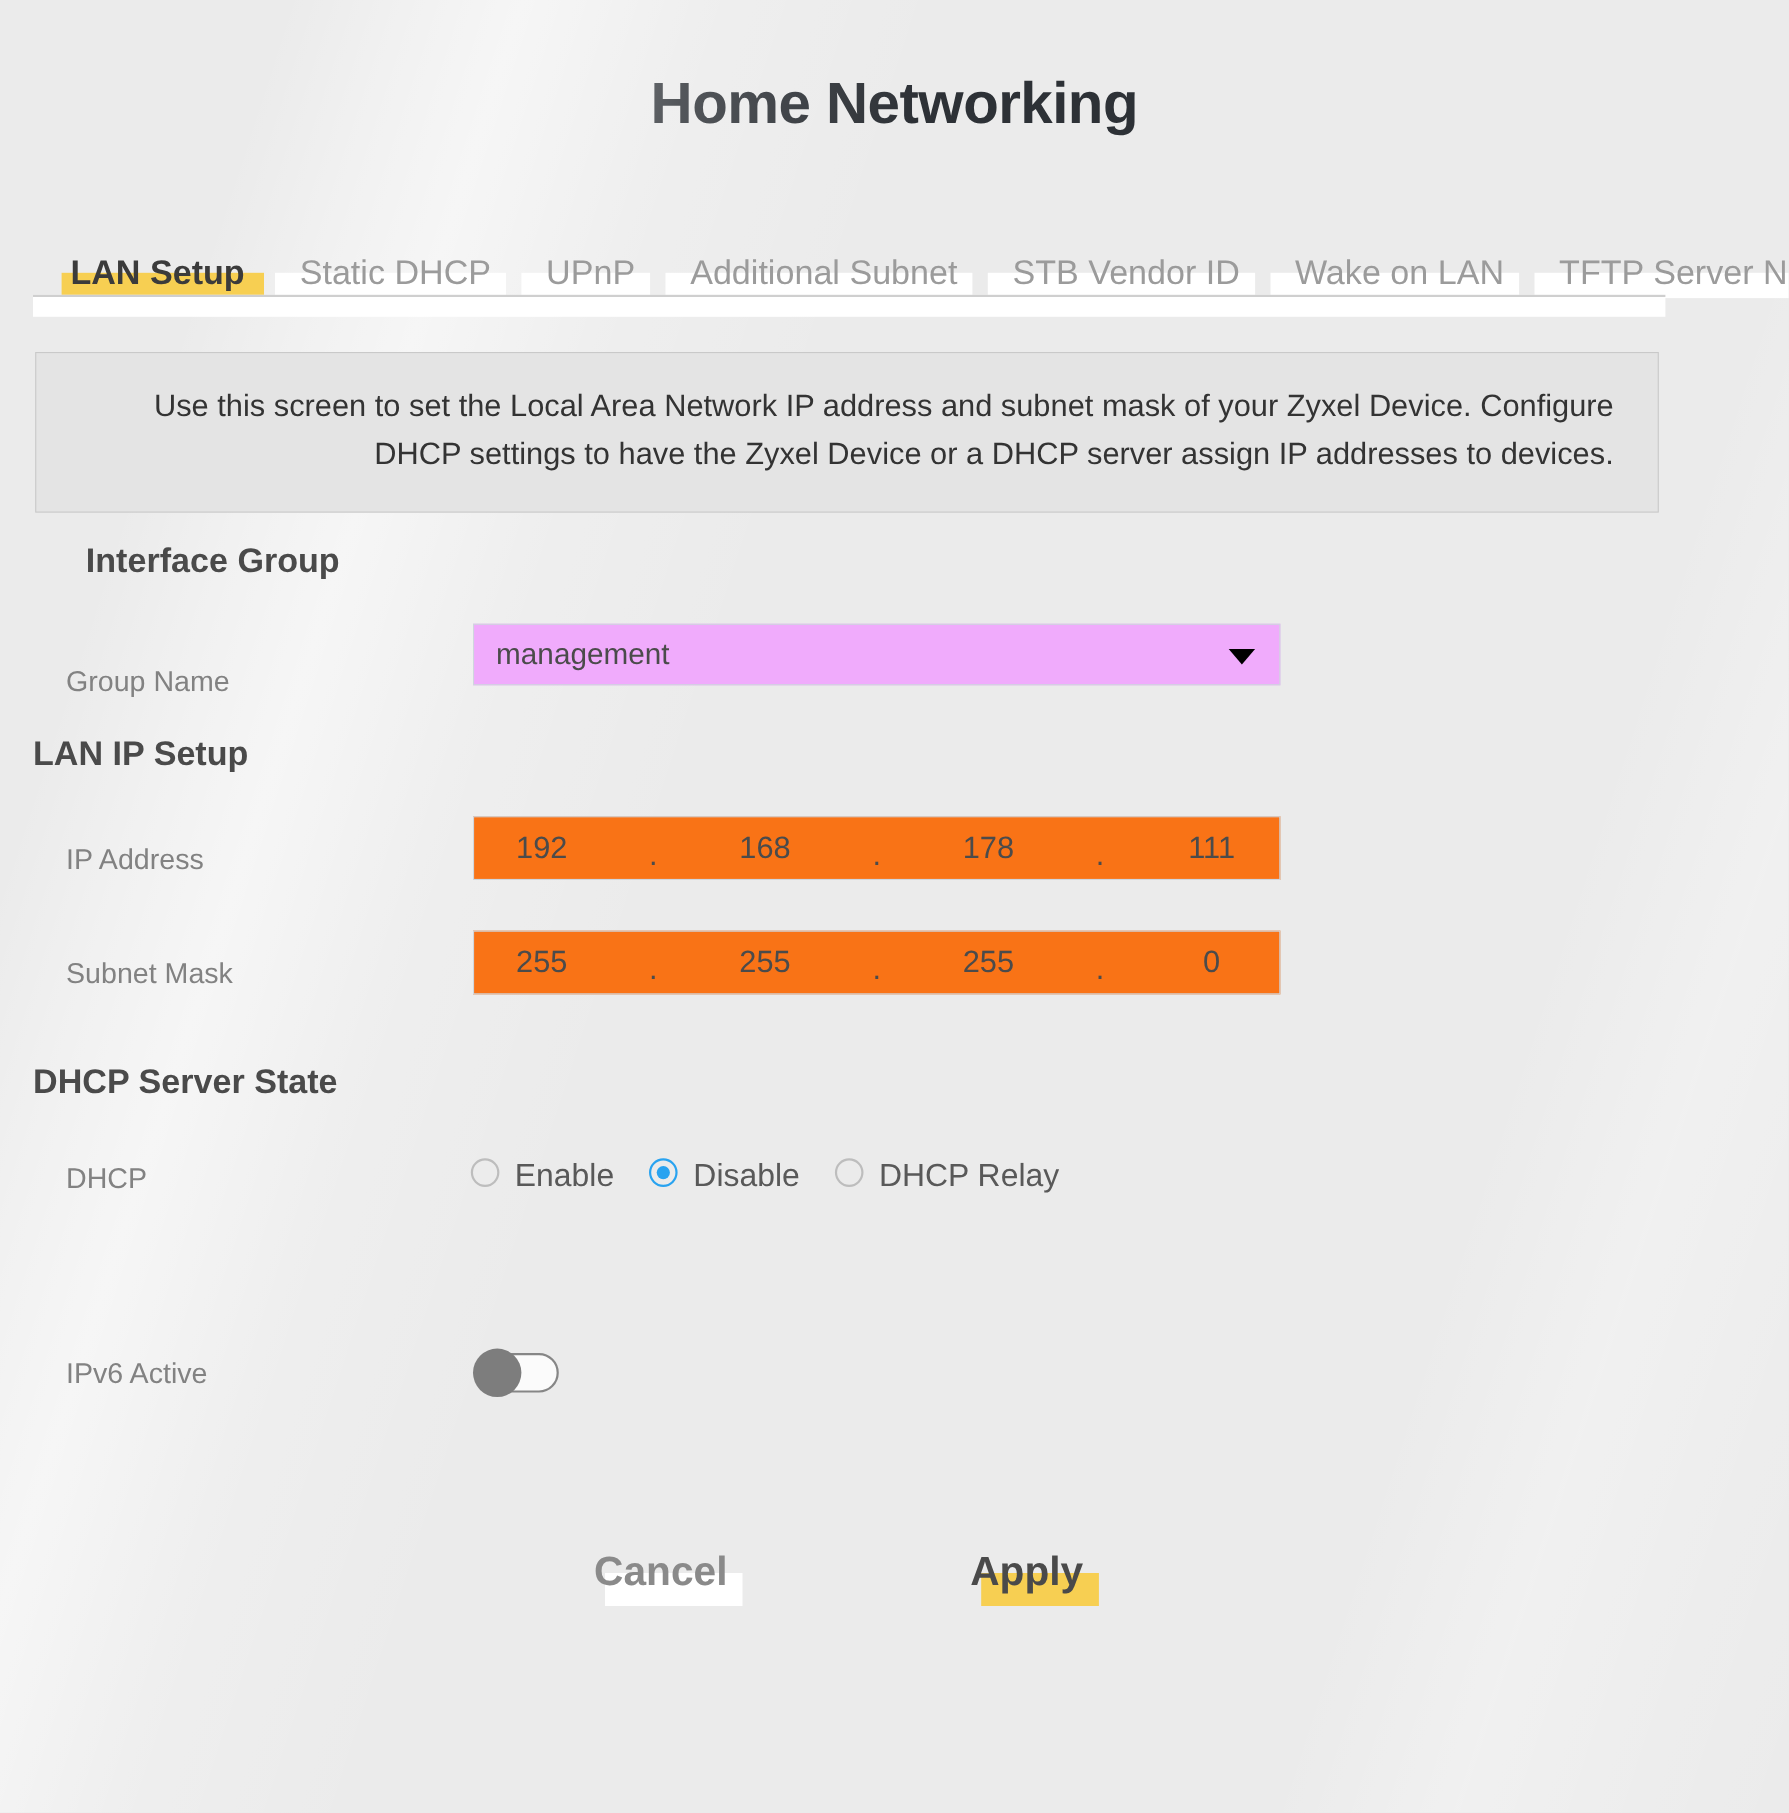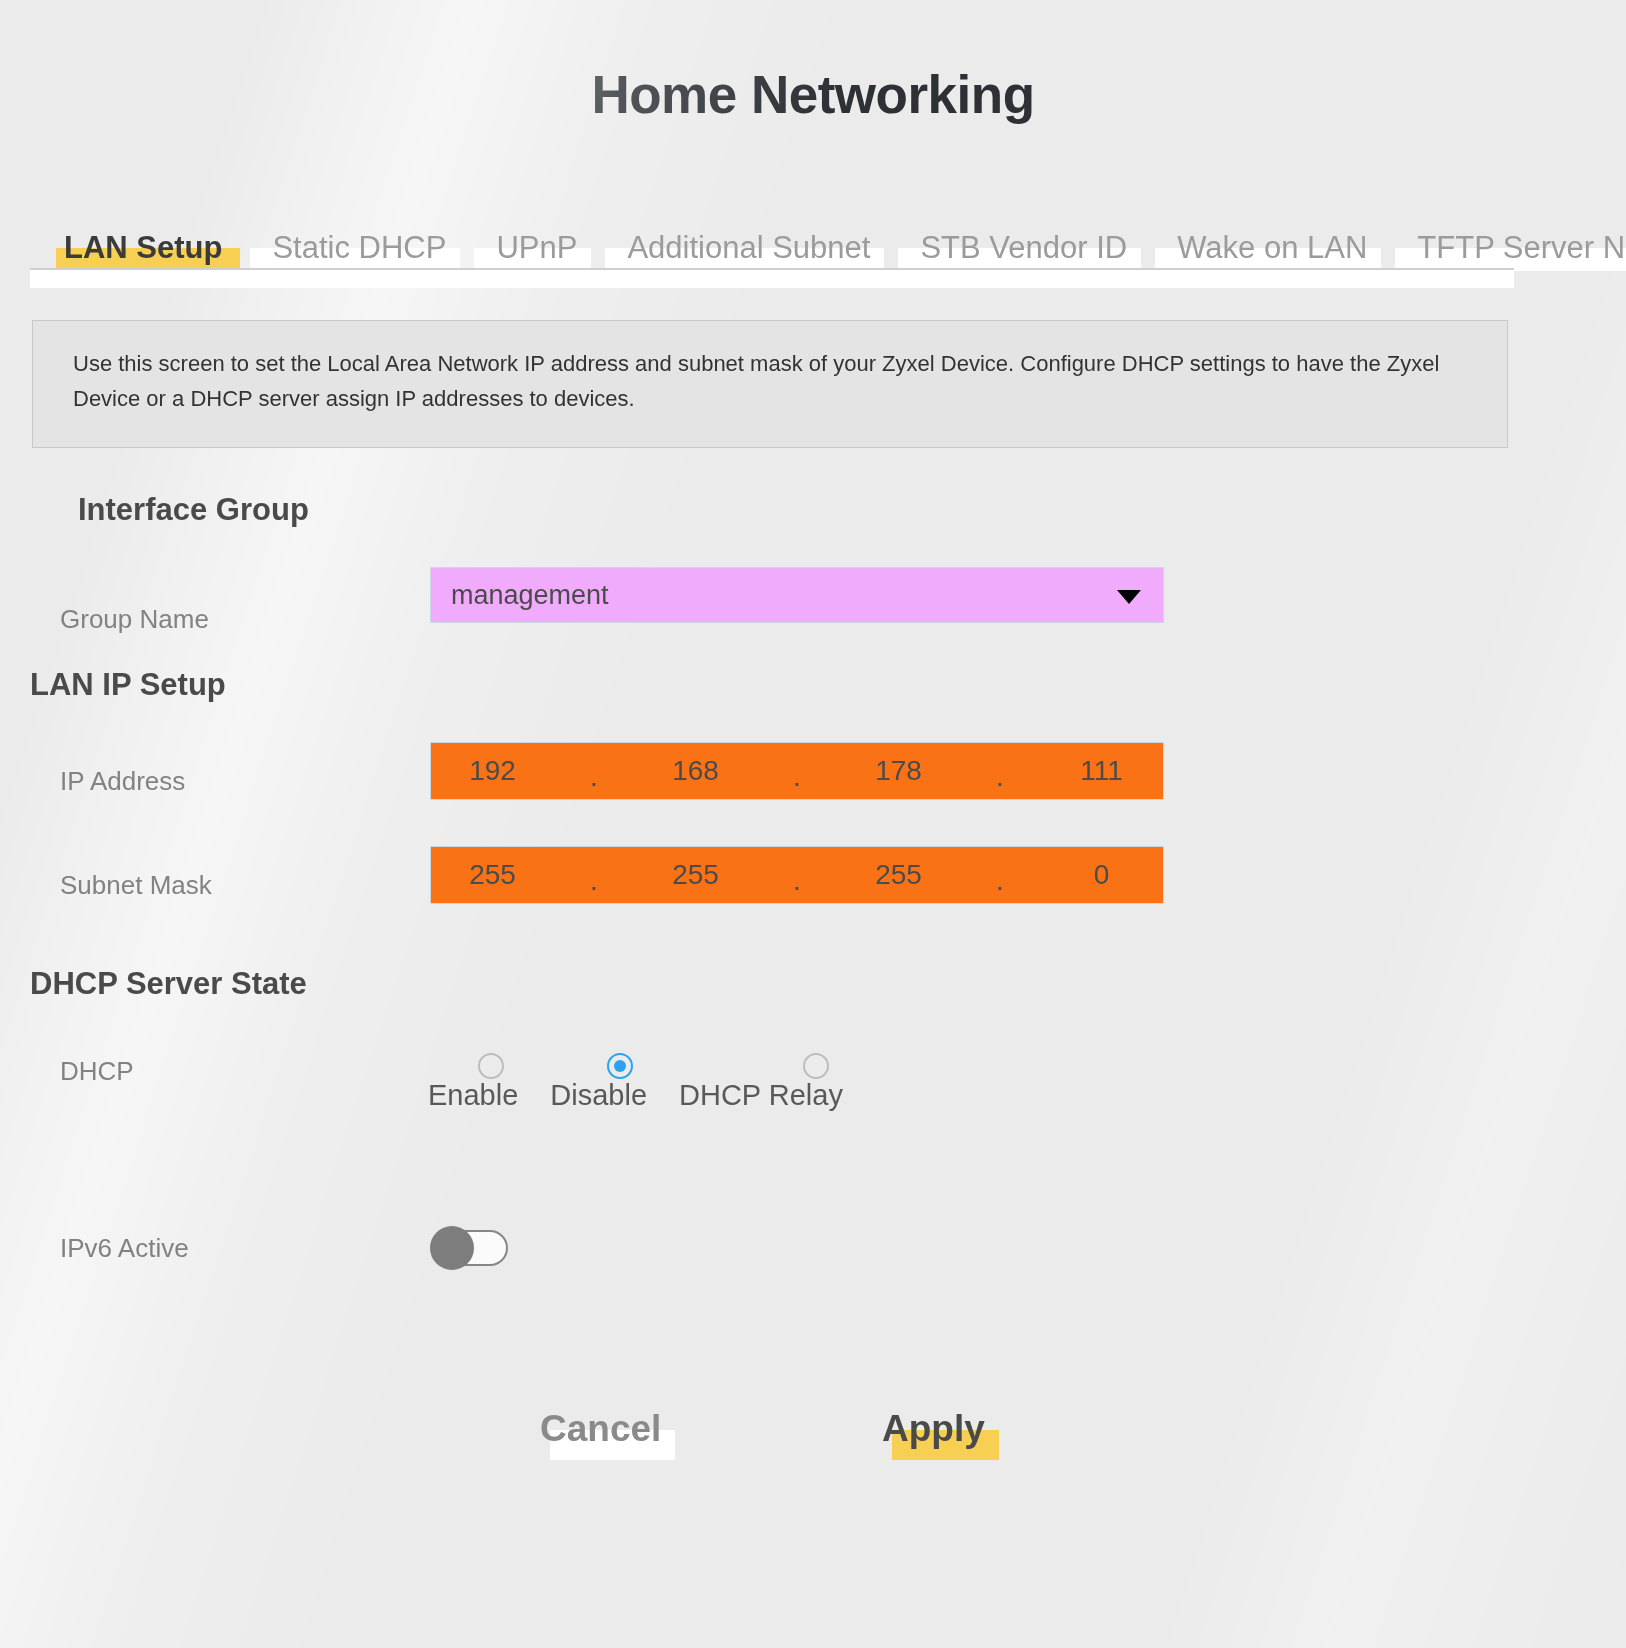--- a/index.html
+++ b/index.html
@@ -88,23 +88,24 @@
     position:absolute;
     left:32px; top:320px;
     width:1476px;
     box-sizing:border-box;
     background:#e4e4e4;
     border:1px solid #c9c9c9;
     padding:26px 40px 30px 40px;
   }
   .descbox p{
     margin:0;
-    font-size:22px;
+    font-size:28px;
     color:#333333;
     line-height:1.58;
+    text-align:right;
   }
 
   
   .section-h{
     position:absolute;
     left:30px;
     font-size:31px;
     font-weight:bold;
     color:#4a4a4a;
   }
@@ -174,24 +175,23 @@
   
   .radiogroup{
     position:absolute;
     left:428px;
     display:flex;
     align-items:center;
     gap:0;
   }
   .radio{
     display:flex;
-    align-items:flex-end;
+    align-items:flex-start;
     margin-right:32px;
     cursor:pointer;
-    flex-direction:column;
   }
   .radio .dotc{
     width:26px; height:26px;
     border-radius:50%;
     border:2px solid #bdbdbd;
     box-sizing:border-box;
     background:transparent;
     margin-right:14px;
     position:relative;
     flex:none;

